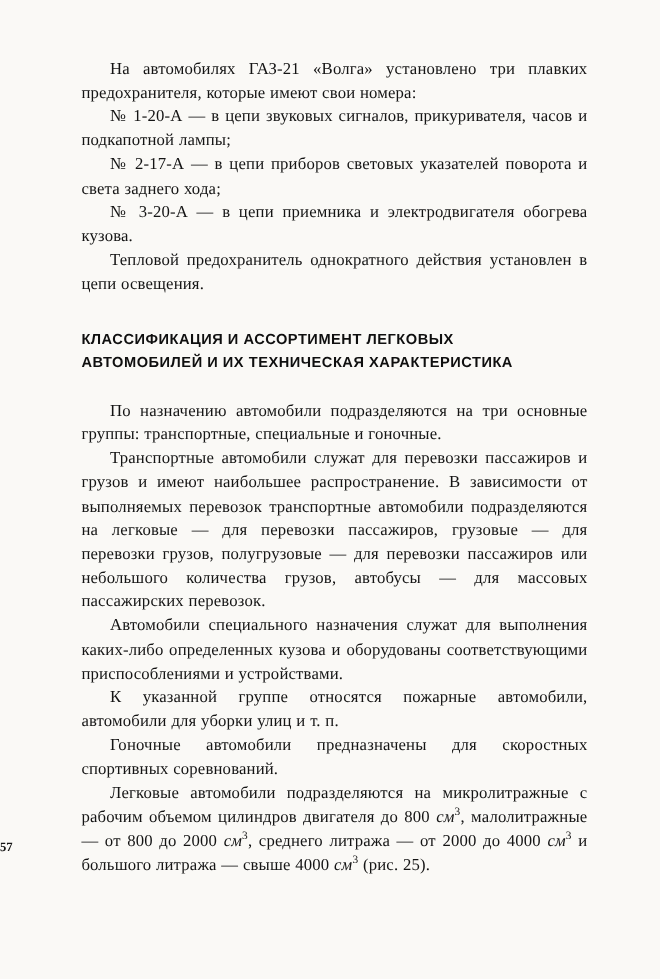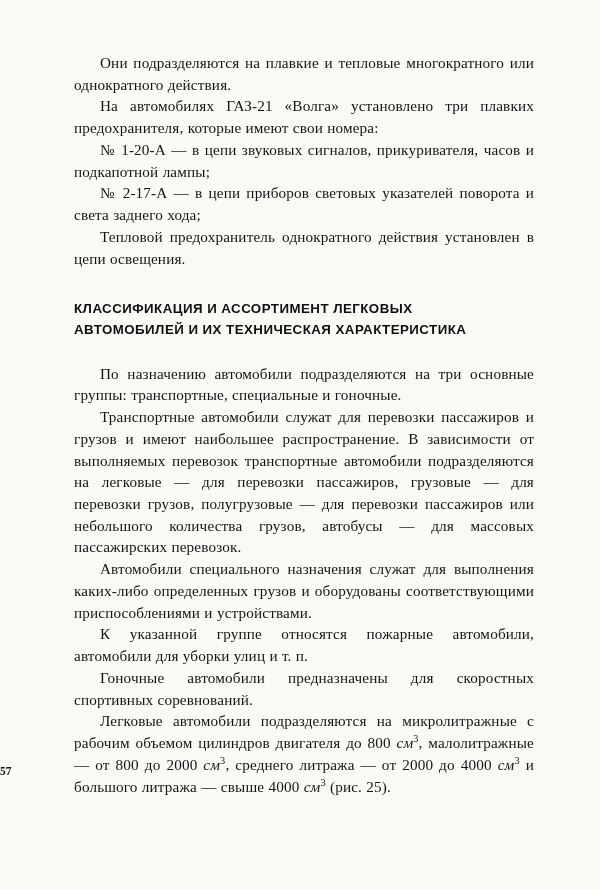--- a/index.html
+++ b/index.html
@@ -68,34 +68,34 @@
     font-weight: bold;
     font-size: 11.5px;
     color: #141414;
   }
 </style>
 </head>
 <body>
 
 <div class="page">
 
-  <p class="para indent">Они подразделяются на плавкие и тепловые многократного или однократного действия.</p>
   <p class="para indent">На автомобилях ГАЗ-21 «Волга» установлено три плавких предохранителя, которые имеют свои номера:</p>
   <p class="para indent">№ 1-20-А — в цепи звуковых сигналов, прикуривателя, часов и подкапотной лампы;</p>
   <p class="para indent">№ 2-17-А — в цепи приборов световых указателей поворота и света заднего хода;</p>
+  <p class="para indent">№ 3-20-А — в цепи приемника и электродвигателя обогрева кузова.</p>
   <p class="para indent">Тепловой предохранитель однократного действия установлен в цепи освещения.</p>
 
   <h2 class="heading">
     <span class="line">КЛАССИФИКАЦИЯ И АССОРТИМЕНТ ЛЕГКОВЫХ</span>
     <span class="line">АВТОМОБИЛЕЙ И ИХ ТЕХНИЧЕСКАЯ ХАРАКТЕРИСТИКА</span>
   </h2>
 
   <p class="para indent">По назначению автомобили подразделяются на три основные группы: транспортные, специальные и гоночные.</p>
   <p class="para indent">Транспортные автомобили служат для перевозки пассажиров и грузов и имеют наибольшее распространение. В зависимости от выполняемых перевозок транспортные автомобили подразделяются на легковые — для перевозки пассажиров, грузовые — для перевозки грузов, полугрузовые — для перевозки пассажиров или небольшого количества грузов, автобусы — для массовых пассажирских перевозок.</p>
-  <p class="para indent">Автомобили специального назначения служат для выполнения каких-либо определенных грузов и оборудованы соответствующими приспособлениями и устройствами.</p>
+  <p class="para indent">Автомобили специального назначения служат для выполнения каких-либо определенных кузова и оборудованы соответствующими приспособлениями и устройствами.</p>
   <p class="para indent">К указанной группе относятся пожарные автомобили, автомобили для уборки улиц и т. п.</p>
   <p class="para indent">Гоночные автомобили предназначены для скоростных спортивных соревнований.</p>
 
   <p class="para indent"><span>Легковые автомобили подразделяются на микролитражные с рабочим объемом цилиндров двигателя до 800 </span><span class="ital">см</span><span class="sup">3</span><span>, малолитражные — от 800 до 2000 </span><span class="ital">см</span><span class="sup">3</span><span>, среднего литража — от 2000 до 4000 </span><span class="ital">см</span><span class="sup">3</span><span> и большого литража — свыше 4000 </span><span class="ital">см</span><span class="sup">3</span><span> (рис. 25).</span></p>
 
 
   <div class="page-number">57</div>
 </div>
 
 </body></html>

